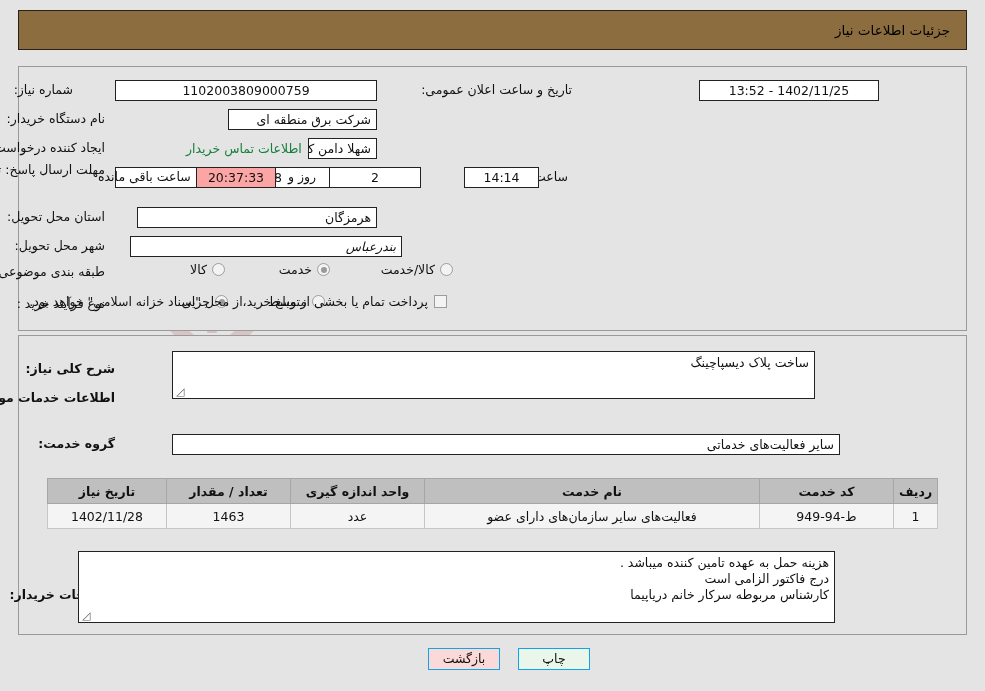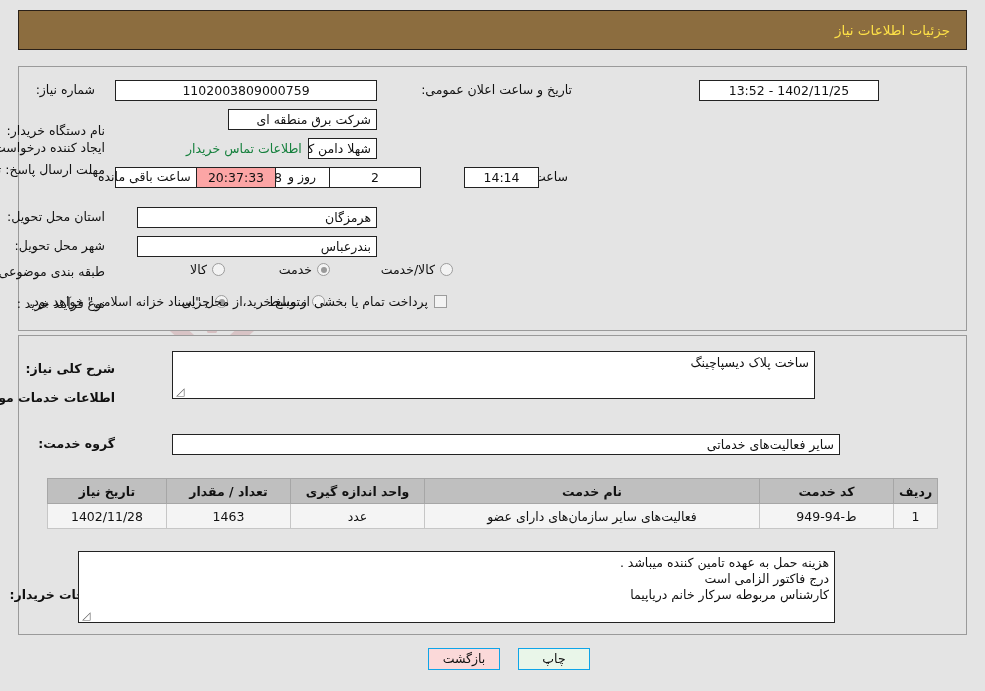--- a/index.html
+++ b/index.html
@@ -80,21 +80,21 @@
     height: 40px;
     background: #8c6d3f;
     border: 1px solid #2a2018;
     box-sizing: border-box;
     display: flex;
     align-items: center;
     justify-content: flex-start;
     padding-right: 16px;
   }
   .titlebar-text {
-    color: #fde047;
+    color: #000000;
     font-size: 13.5px;
   }
 
   
   .panel {
     position: absolute;
     border: 1px solid #9a9a9a;
     background: #e4e4e4;
     box-sizing: border-box;
     z-index: 10;
@@ -241,32 +241,32 @@
   <div class="wm-text">AnaT</div>
   <div class="wm-text2">nder.neT</div>
 </div>
 
 <div class="titlebar">
   <span class="titlebar-text">جزئیات اطلاعات نیاز</span>
 </div>
 
 <div class="panel panel-top"></div>
 
-<div class="row" style="right:890px; top:82px; z-index:11;">
+<div class="row" style="right:912px; top:82px; z-index:11;">
   <span class="lbl">شماره نیاز:</span>
 </div>
 <div class="field ctr" style="position:absolute; right:608px; top:80px; width:262px; z-index:11;">1102003809000759</div>
 
 <div class="row" style="right:413px; top:82px; z-index:11;">
   <span class="lbl">تاریخ و ساعت اعلان عمومی:</span>
 </div>
 
 <div class="field ctr" style="position:absolute; left:699px; top:80px; width:180px; z-index:11;">1402/11/25 - 13:52</div>
 
-<div class="row" style="right:880px; top:111px; z-index:11;margin-top:12px;">
+<div class="row" style="right:880px; top:111px; z-index:11;">
   <span class="lbl">نام دستگاه خریدار:</span>
 </div>
 <div class="field rgt" style="position:absolute; right:608px; left:228px; top:109px; z-index:11;">شرکت برق منطقه ای</div>
 
 <div class="row" style="right:880px; top:140px; z-index:11;">
   <span class="lbl">ایجاد کننده درخواست:</span>
 </div>
 <div class="field rgt" style="position:absolute; right:608px; left:308px; top:138px; z-index:11;">شهلا دامن کشان کاربرداز شرکت برق منطقه ای</div>
 <div style="position:absolute; left:186px; top:141px; z-index:11;">
   <span class="link">اطلاعات تماس خریدار</span>
@@ -290,21 +290,21 @@
 </div>
 
 <div class="row" style="right:880px; top:209px; z-index:11;">
   <span class="lbl">استان محل تحویل:</span>
 </div>
 <div class="field rgt" style="position:absolute; right:608px; top:207px; width:240px; z-index:11;">هرمزگان</div>
 
 <div class="row" style="right:880px; top:238px; z-index:11;">
   <span class="lbl">شهر محل تحویل:</span>
 </div>
-<div class="field rgt" style="position:absolute; right:608px; top:236px; width:240px; z-index:11;">بندرعباس</div>
+<div class="field rgt" style="position:absolute; right:583px; top:236px; width:272px; z-index:11;font-style:italic;">بندرعباس</div>
 
 <div class="row" style="right:880px; top:264px; z-index:11;">
   <span class="lbl">طبقه بندی موضوعی:</span>
 </div>
 <div style="position:absolute; right:760px; top:262px; z-index:11; display:flex; align-items:center; gap:5px;">
   <span class="radio"></span>
   <span class="lbl">کالا</span>
 </div>
 <div style="position:absolute; right:655px; top:262px; z-index:11; display:flex; align-items:center; gap:5px;">
   <span class="radio on"></span>

